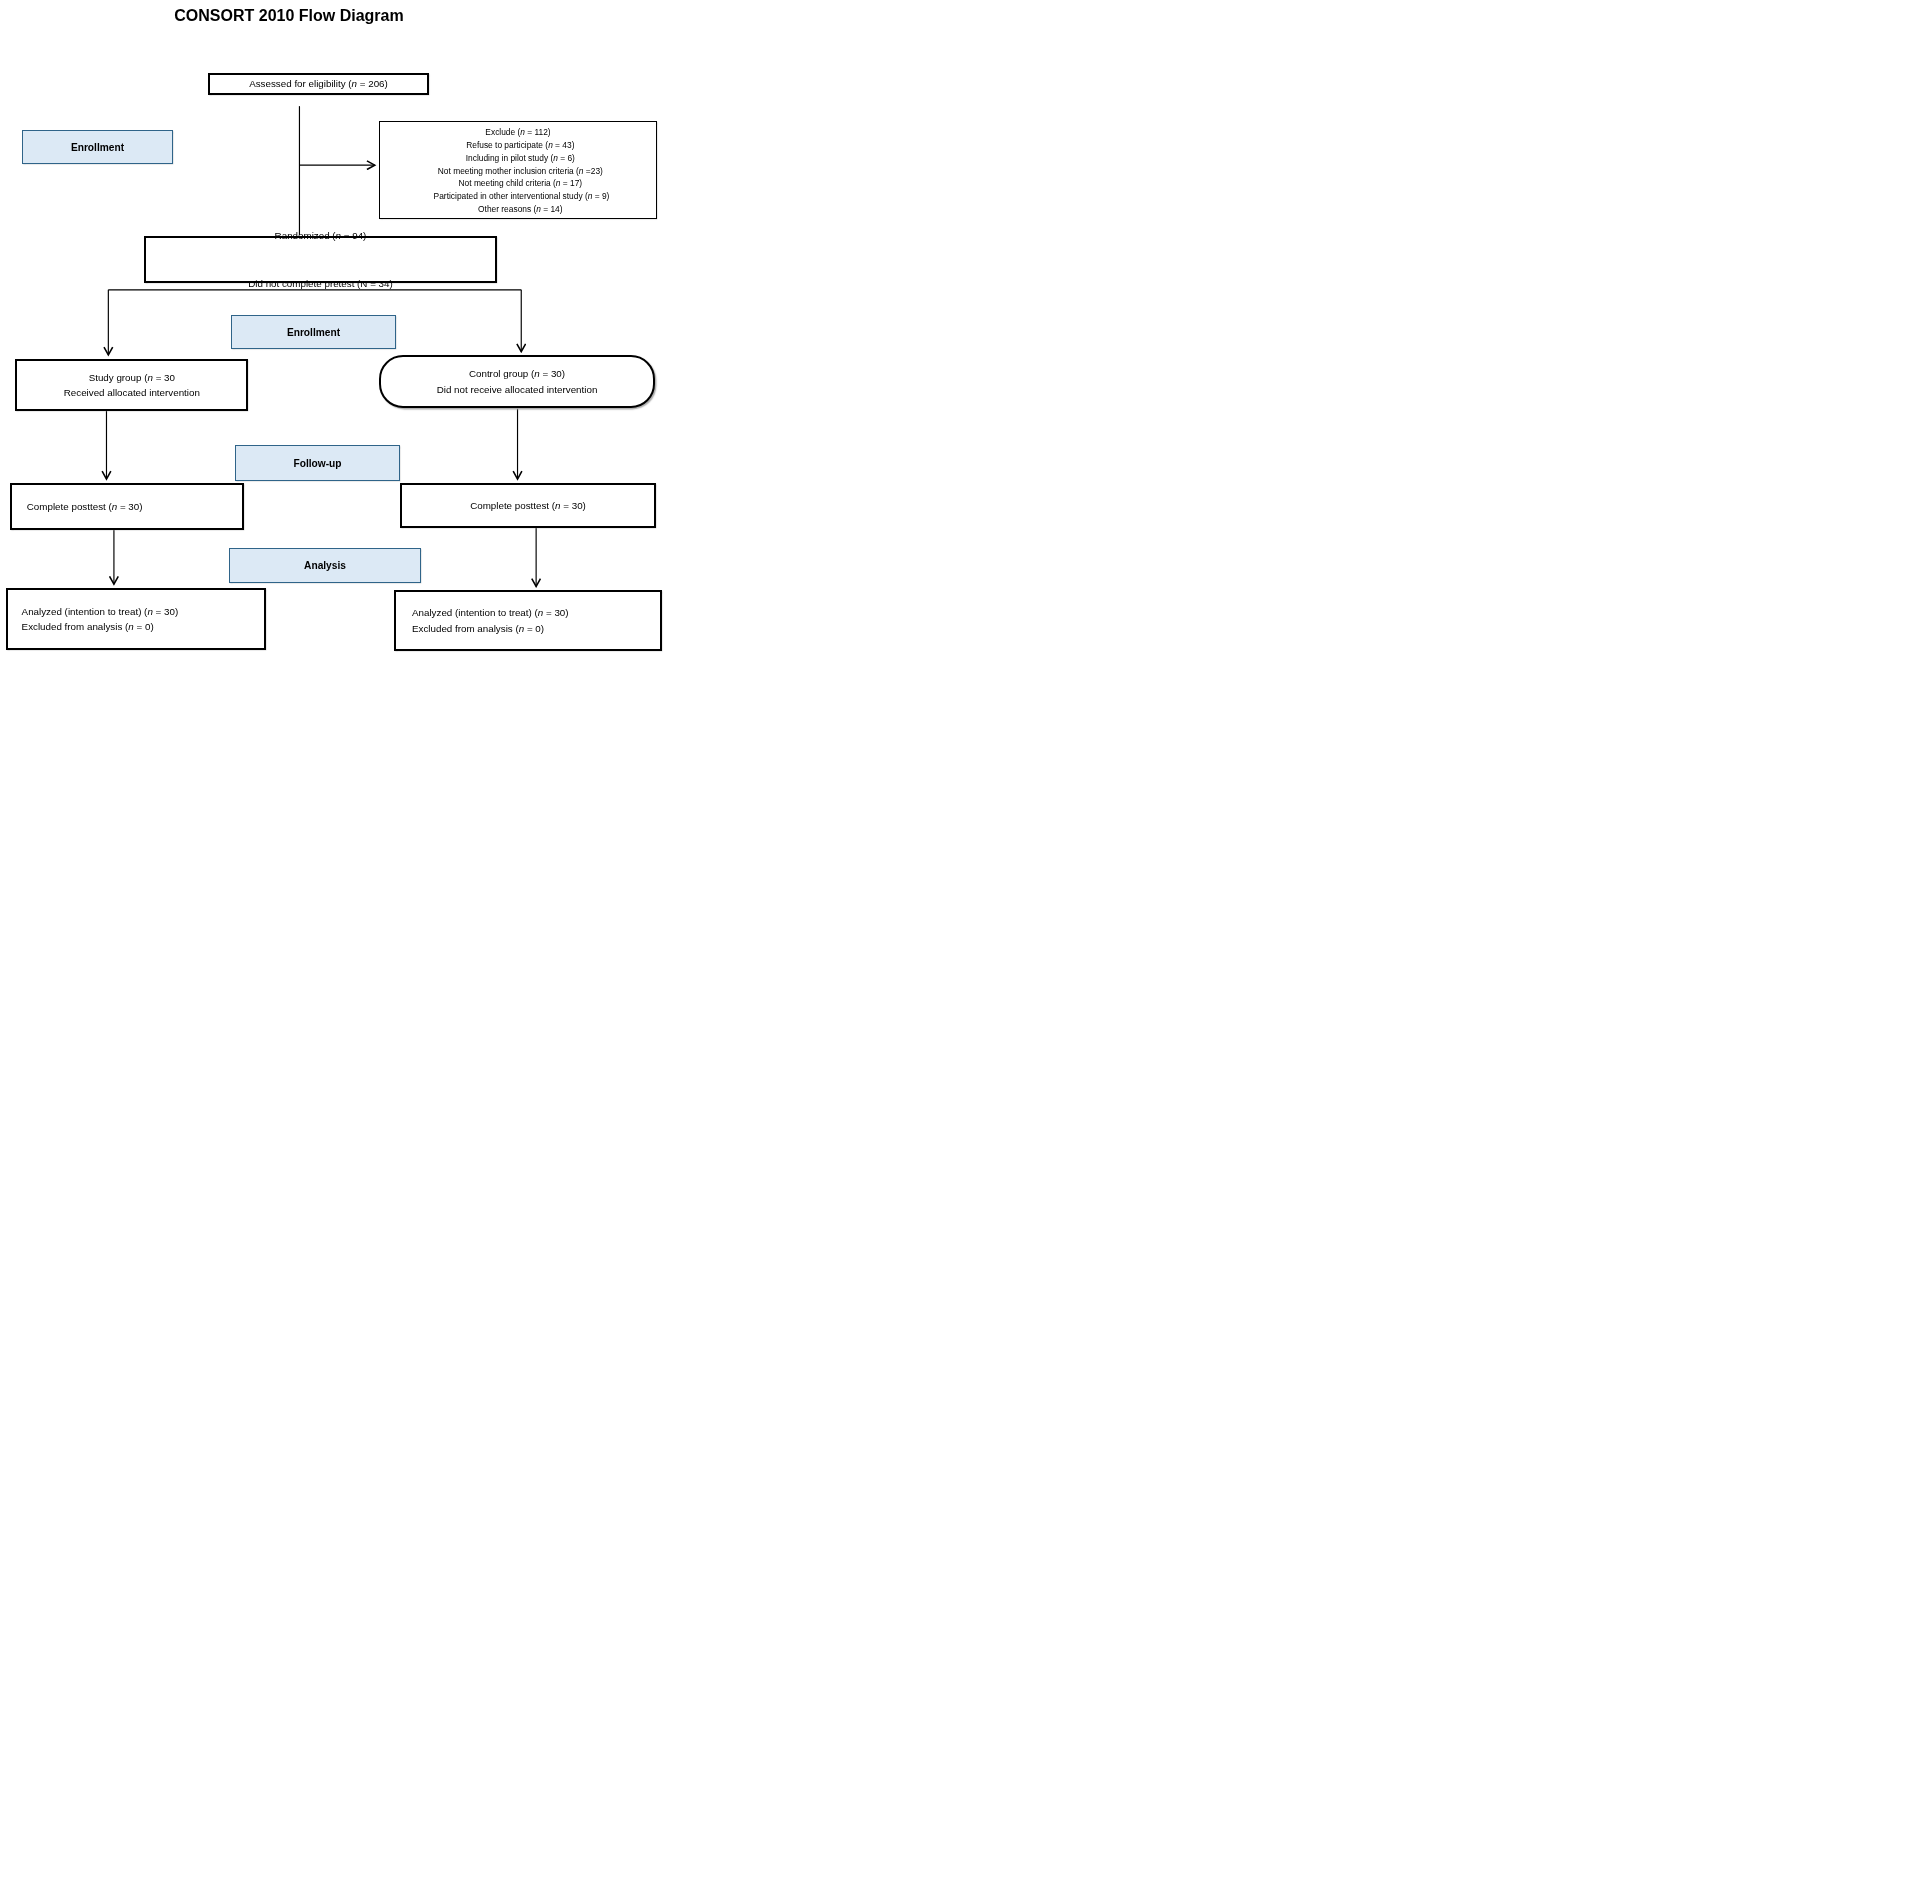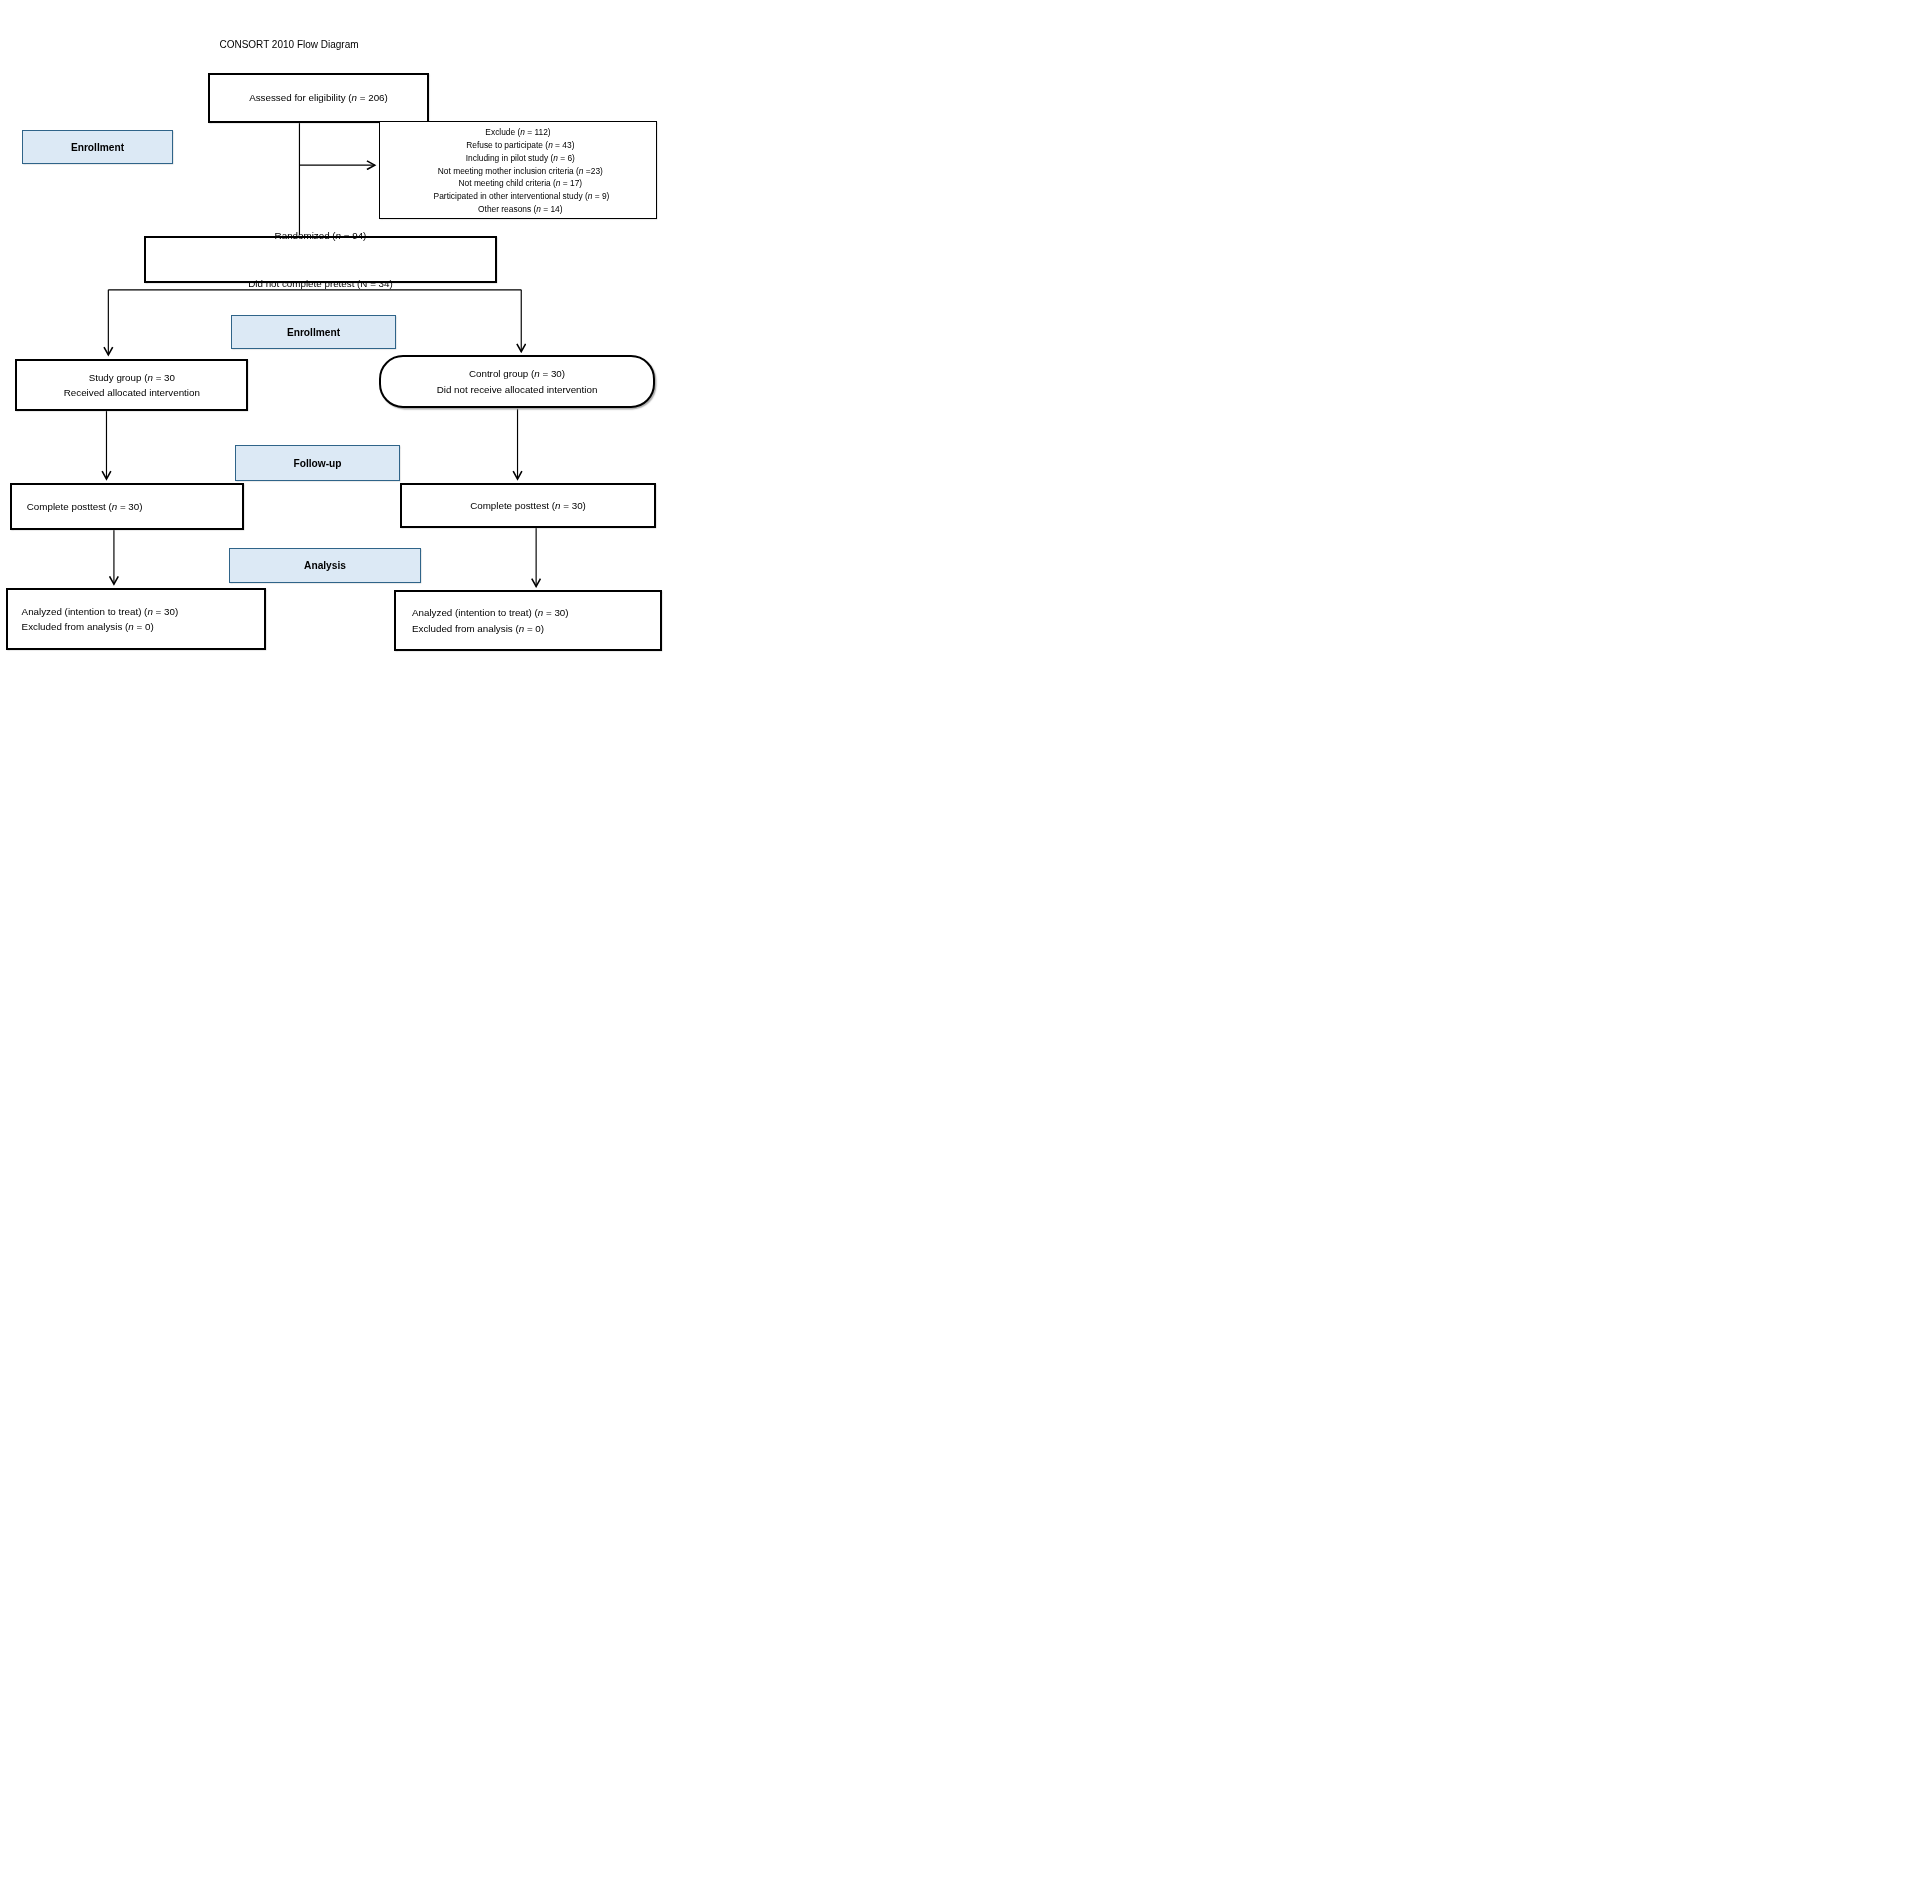--- a/index.html
+++ b/index.html
@@ -10,23 +10,22 @@
     height: 654px;
     background: var(--bg, #ffffff);
     font-family: "Liberation Sans", sans-serif;
     color: #000;
     overflow: hidden;
   }
   .title {
     position: absolute;
     left: 0; top: 6.5px; width: 578px;
     text-align: center;
-    font-size: 10px;
-    font-weight: normal;
-    margin-top: 32px;
+    font-size: 16px;
+    font-weight: bold;
   }
   .box {
     position: absolute;
     border: 2.3px solid var(--box-border, #000);
     background: #fff;
     box-shadow: 1.4px 1.4px 1.4px #a8a8a8;
     display: flex;
     flex-direction: column;
     justify-content: center;
     font-size: 9.8px;
@@ -78,21 +77,21 @@
     <line x1="644" y1="355" x2="806" y2="355" stroke="#000" stroke-width="2.5" marker-end="url(#arrow)"></line>
     <line x1="233" y1="623" x2="1121" y2="623" stroke="#000" stroke-width="2.5"></line>
     <line x1="233" y1="623" x2="233" y2="763" stroke="#000" stroke-width="2.5" marker-end="url(#arrow)"></line>
     <line x1="1121" y1="623" x2="1121" y2="756" stroke="#000" stroke-width="2.5" marker-end="url(#arrow)"></line>
     <line x1="229" y1="883" x2="229" y2="1030" stroke="#000" stroke-width="2.5" marker-end="url(#arrow)"></line>
     <line x1="1113" y1="878" x2="1113" y2="1030" stroke="#000" stroke-width="2.5" marker-end="url(#arrow)"></line>
     <line x1="245" y1="1138" x2="245" y2="1256" stroke="#000" stroke-width="2.5" marker-end="url(#arrow)"></line>
     <line x1="1153" y1="1134" x2="1153" y2="1261" stroke="#000" stroke-width="2.5" marker-end="url(#arrow)"></line>
   </svg>
 
-  <div class="box center" style="left:208px; top:73px; width:221px; height:50px;">
+  <div class="box center" style="left:208px; top:73px; width:221px; height:22px;">
       <div class="line"><span>Assessed for eligibility (</span><span class="nit">n</span><span> = 206)</span></div>
     </div>
 
   <div class="stage" style="left:22px; top:130px; width:151px; height:34px;">Enrollment</div>
 
   <div class="box excl" style="left:379px; top:121px; width:278px; height:98px;">
       <div class="line"><span>Exclude (</span><span class="nit">n</span><span> = 112)</span></div>
       <div class="line"><span>  Refuse to participate (</span><span class="nit">n</span><span> = 43)</span></div>
       <div class="line"><span>  Including in pilot study (</span><span class="nit">n</span><span> = 6)</span></div>
       <div class="line"><span>  Not meeting mother inclusion criteria (</span><span class="nit">n</span><span> =23)</span></div>

